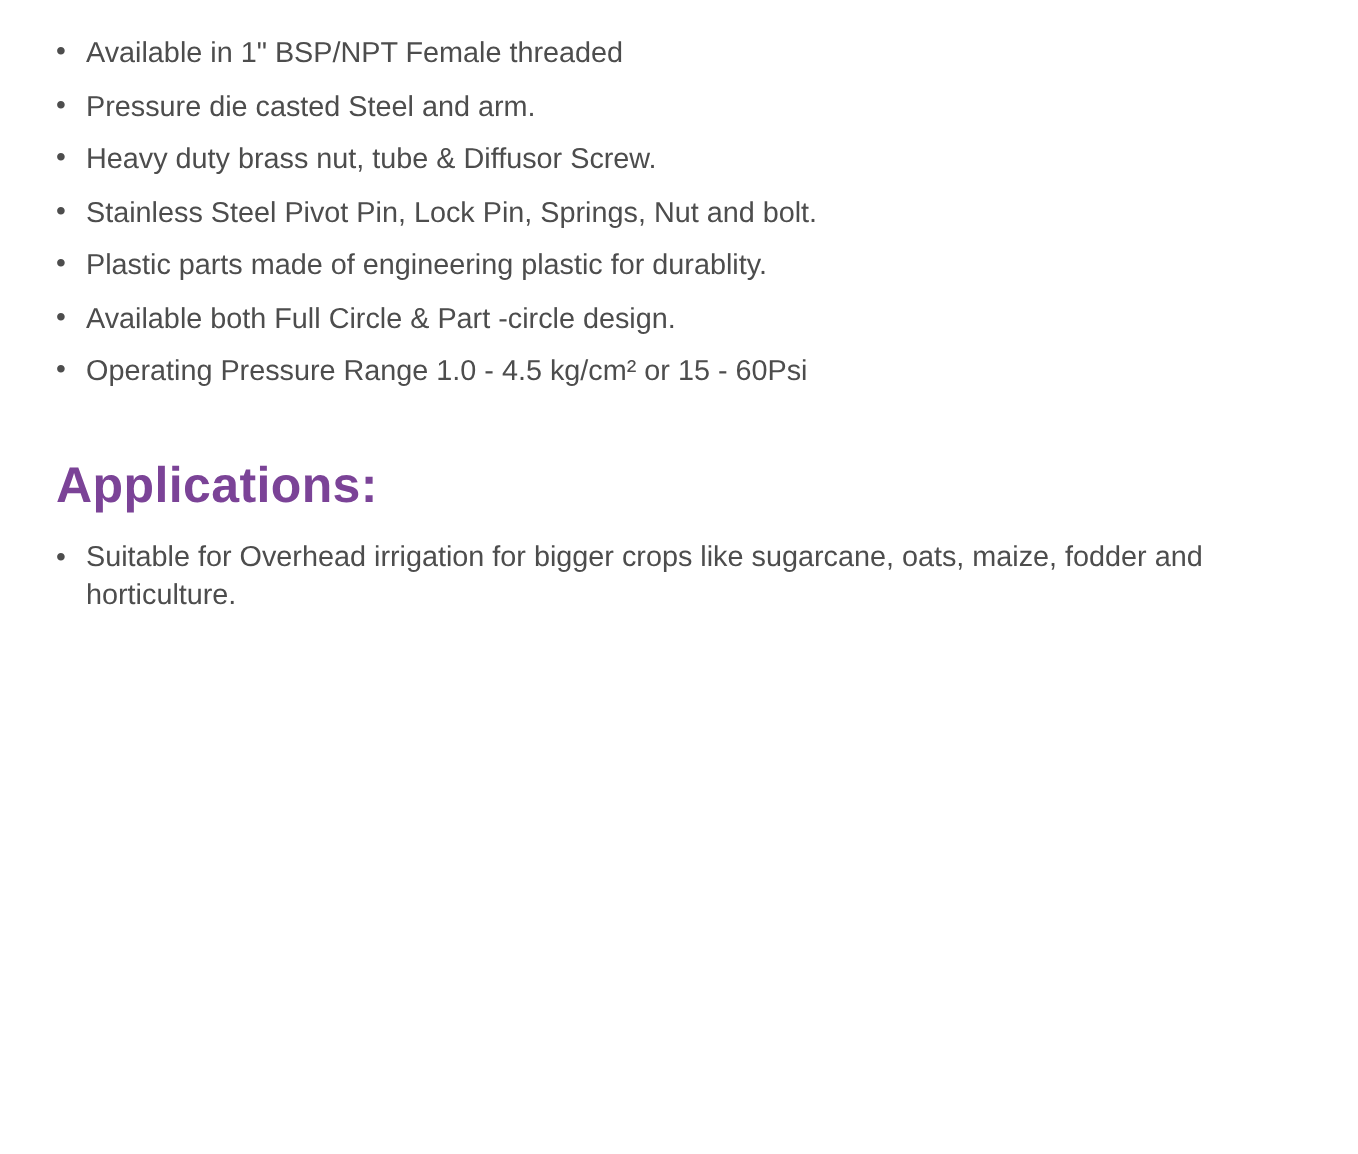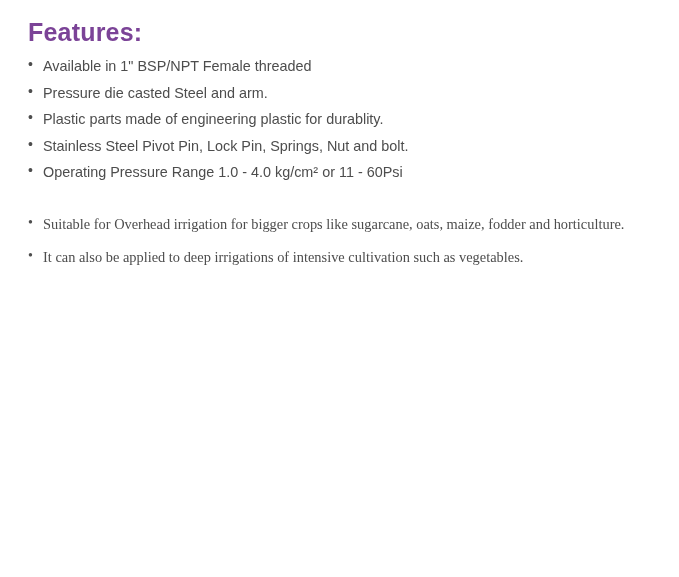--- a/index.html
+++ b/index.html
@@ -54,39 +54,39 @@
   }
   .applications-block {
     margin-top: 34px;
   }
   .applications-block .section-heading {
     margin-bottom: 12px;
   }
   .applications-block .bullet-list li {
     margin-bottom: 14px;
     line-height: 1.3;
-    font-family: Liberation Serif, serif;
   }
 </style>
 </head>
 <body>
 
 <div class="page">
 
   <section class="features-block">
-    <h2 class="section-heading">Features:</h2>
     <ul class="bullet-list">
       <li>Available in 1" BSP/NPT Female threaded</li>
       <li>Pressure die casted Steel and arm.</li>
+      <li>Heavy duty brass nut, tube &amp; Diffusor Screw.</li>
+      <li>Stainless Steel Pivot Pin, Lock Pin, Springs, Nut and bolt.</li>
       <li>Plastic parts made of engineering plastic for durablity.</li>
-      <li>Stainless Steel Pivot Pin, Lock Pin, Springs, Nut and bolt.</li>
-      <li>Operating Pressure Range 1.0 - 4.0 kg/cm² or 11 - 60Psi</li>
+      <li>Available both Full Circle &amp; Part -circle design.</li>
+      <li>Operating Pressure Range 1.0 - 4.5 kg/cm² or 15 - 60Psi</li>
     </ul>
   </section>
 
   <section class="applications-block">
+    <h2 class="section-heading">Applications:</h2>
     <ul class="bullet-list">
       <li>Suitable for Overhead irrigation for bigger crops like sugarcane, oats, maize, fodder and horticulture.</li>
-      <li>It can also be applied to deep irrigations of intensive cultivation such as vegetables.</li>
     </ul>
   </section>
 
 </div>
 
 </body></html>

